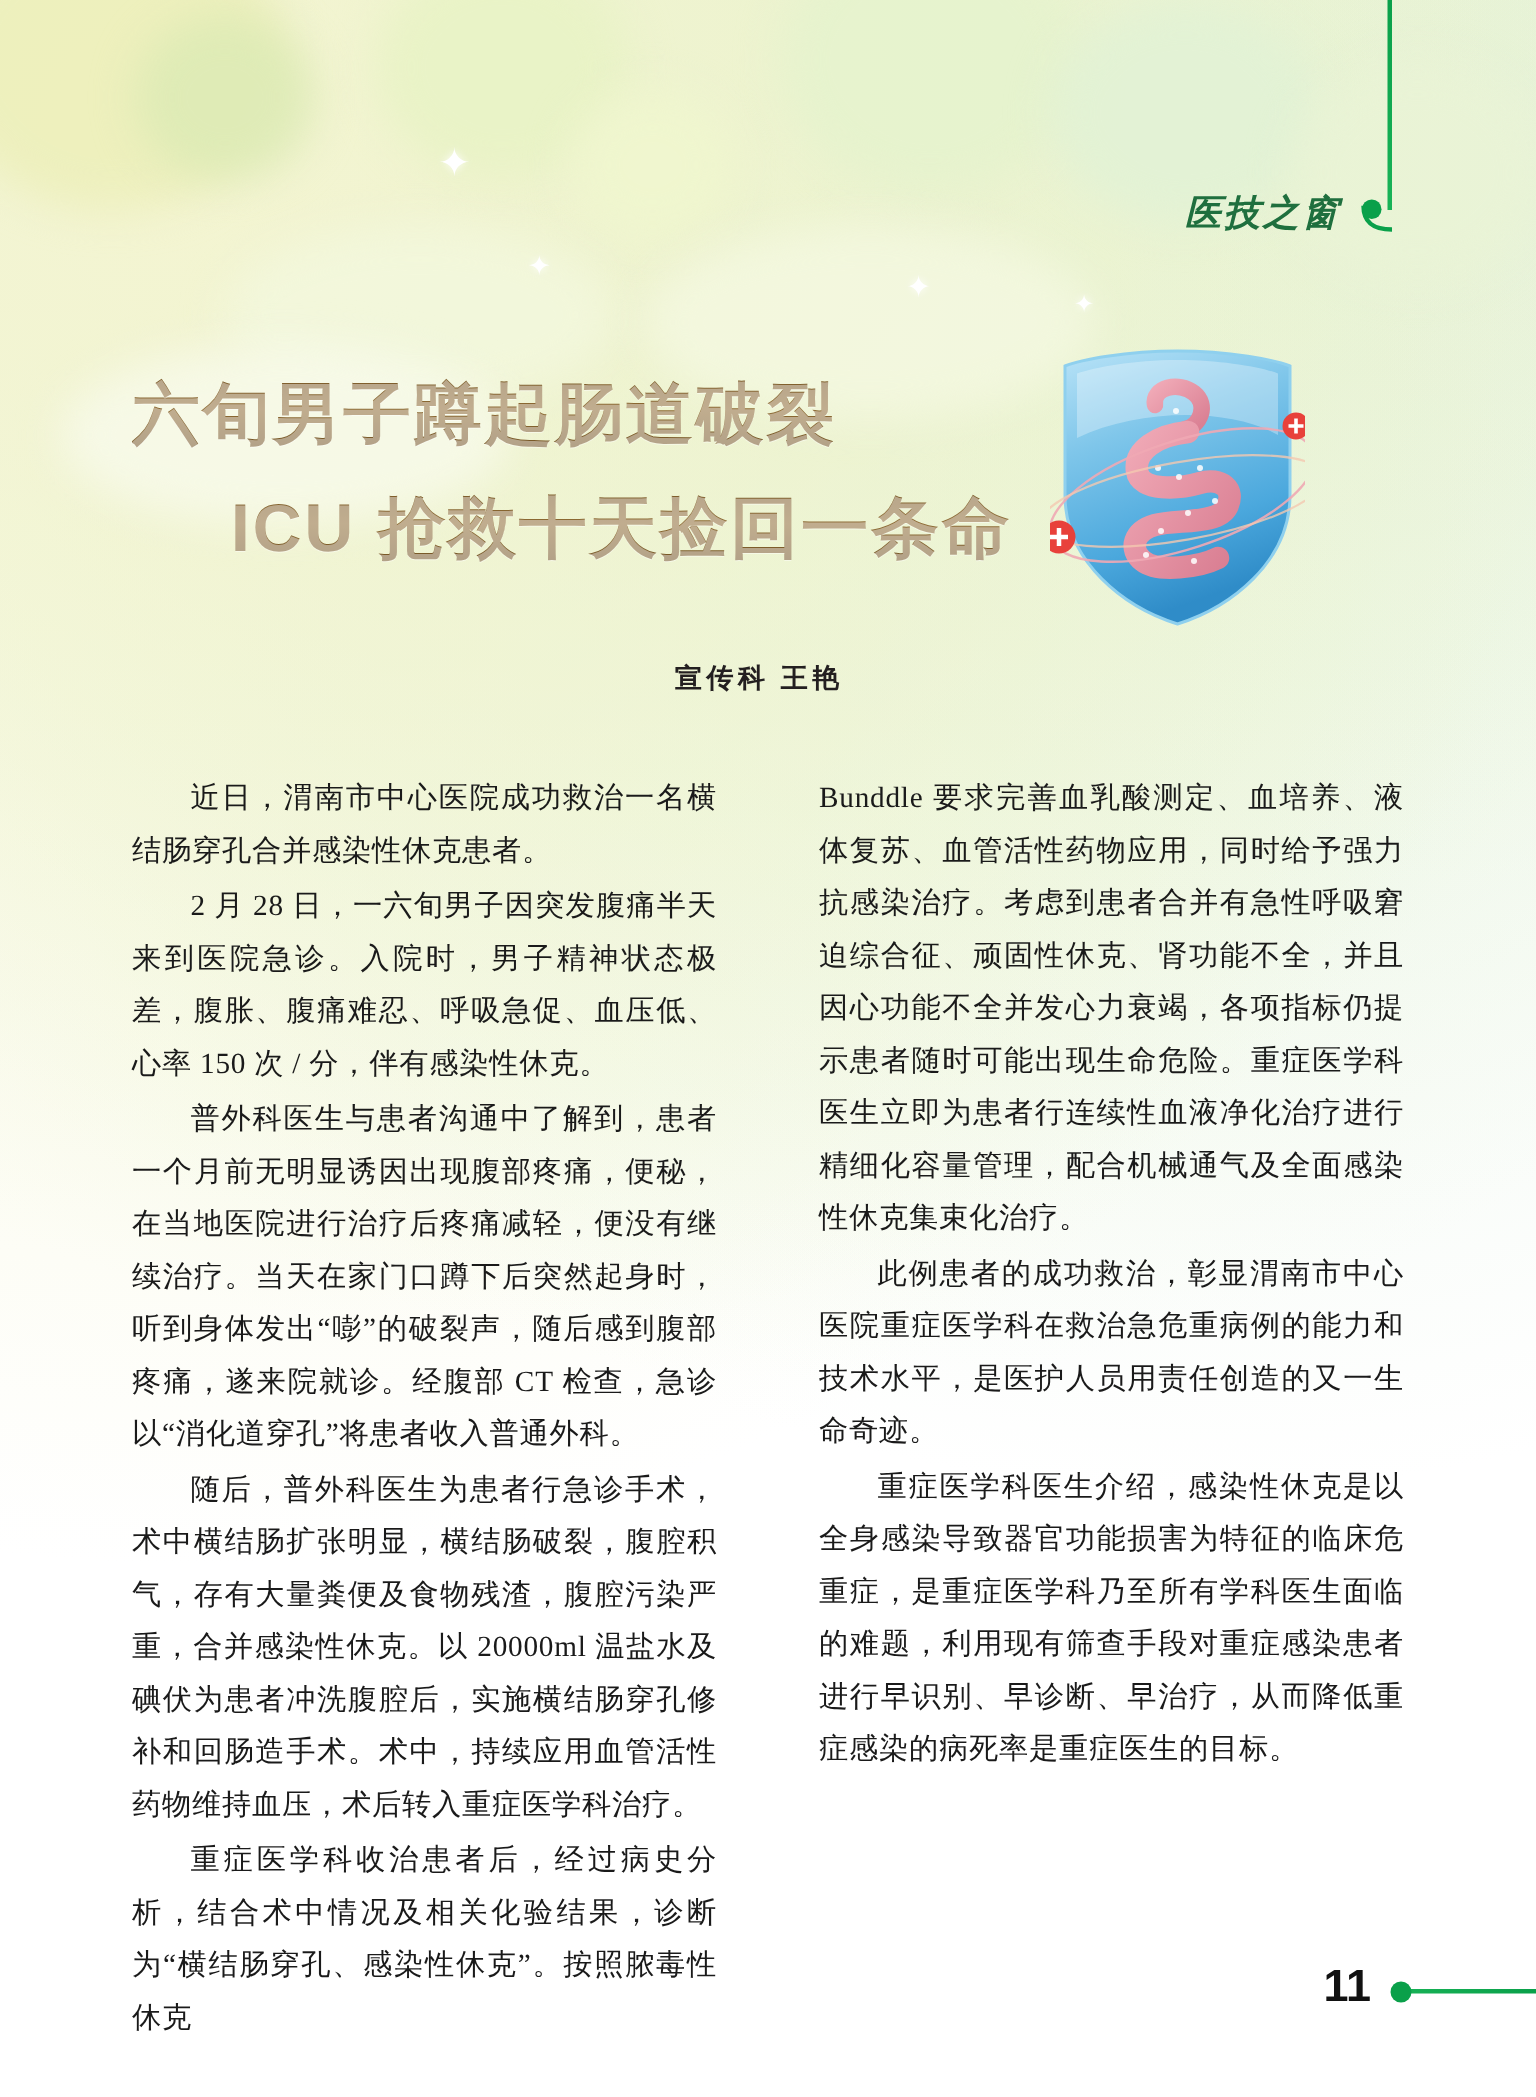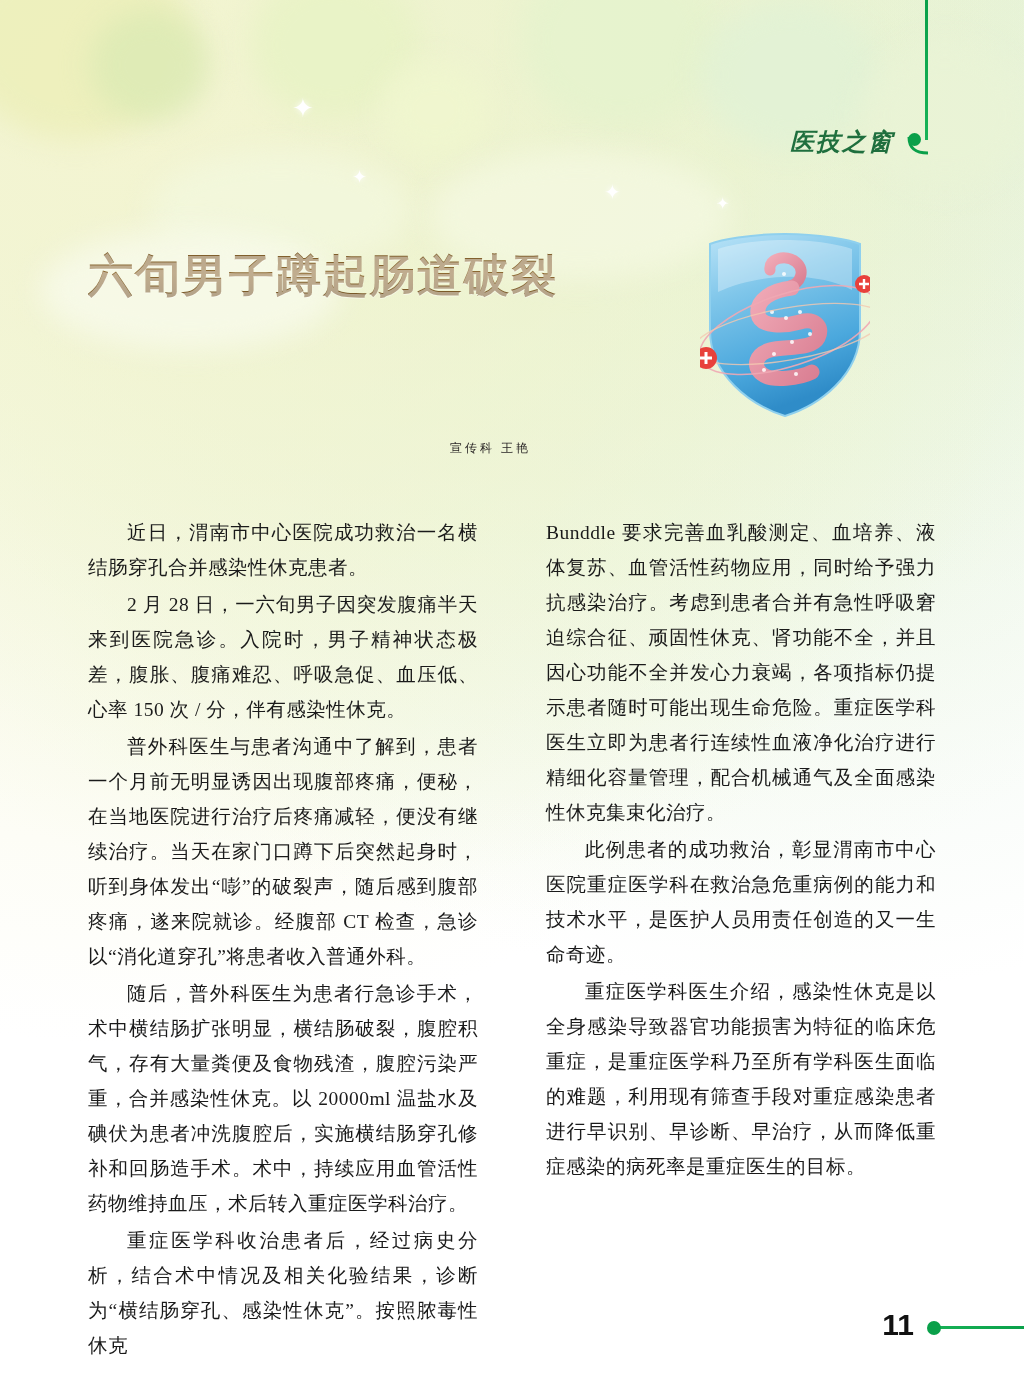--- a/index.html
+++ b/index.html
@@ -127,24 +127,24 @@
   }
   .title-line.second {
     margin-top: 16px;
     padding-left: 66px;
   }
   .byline {
     position: absolute;
     left: 450px;
     top: 440px;
     font-family: "Liberation Serif", serif;
-    font-size: 12px;
+    font-size: 18px;
     color: #231f20;
     letter-spacing: 3px;
-    font-weight: 400;
+    font-weight: 700;
   }
 
   
   .shield {
     position: absolute;
     left: 700px;
     top: 230px;
     width: 170px;
     height: 190px;
   }
@@ -242,20 +242,21 @@
 
       <circle cx="164" cy="54" r="9" fill="#e8413b"></circle>
       <path d="M164 49 L164 59 M159 54 L169 54" stroke="#fff" stroke-width="2.4"></path>
       <circle cx="6" cy="128" r="11" fill="#e8413b"></circle>
       <path d="M6 122 L6 134 M0 128 L12 128" stroke="#fff" stroke-width="3"></path>
     </svg>
   </div>
 
   <div class="title-wrap">
     <div class="title-line">六旬男子蹲起肠道破裂</div>
+    <div class="title-line second">ICU 抢救十天捡回一条命</div>
   </div>
   <div class="byline">宣传科 王艳</div>
 
   <div class="columns">
     <div class="col">
       <p>近日，渭南市中心医院成功救治一名横结肠穿孔合并感染性休克患者。</p>
       <p>2 月 28 日，一六旬男子因突发腹痛半天来到医院急诊。入院时，男子精神状态极差，腹胀、腹痛难忍、呼吸急促、血压低、心率 150 次 / 分，伴有感染性休克。</p>
       <p>普外科医生与患者沟通中了解到，患者一个月前无明显诱因出现腹部疼痛，便秘，在当地医院进行治疗后疼痛减轻，便没有继续治疗。当天在家门口蹲下后突然起身时，听到身体发出“嘭”的破裂声，随后感到腹部疼痛，遂来院就诊。经腹部 CT 检查，急诊以“消化道穿孔”将患者收入普通外科。</p>
       <p>随后，普外科医生为患者行急诊手术，术中横结肠扩张明显，横结肠破裂，腹腔积气，存有大量粪便及食物残渣，腹腔污染严重，合并感染性休克。以 20000ml 温盐水及碘伏为患者冲洗腹腔后，实施横结肠穿孔修补和回肠造手术。术中，持续应用血管活性药物维持血压，术后转入重症医学科治疗。</p>
       <p>重症医学科收治患者后，经过病史分析，结合术中情况及相关化验结果，诊断为“横结肠穿孔、感染性休克”。按照脓毒性休克</p>

